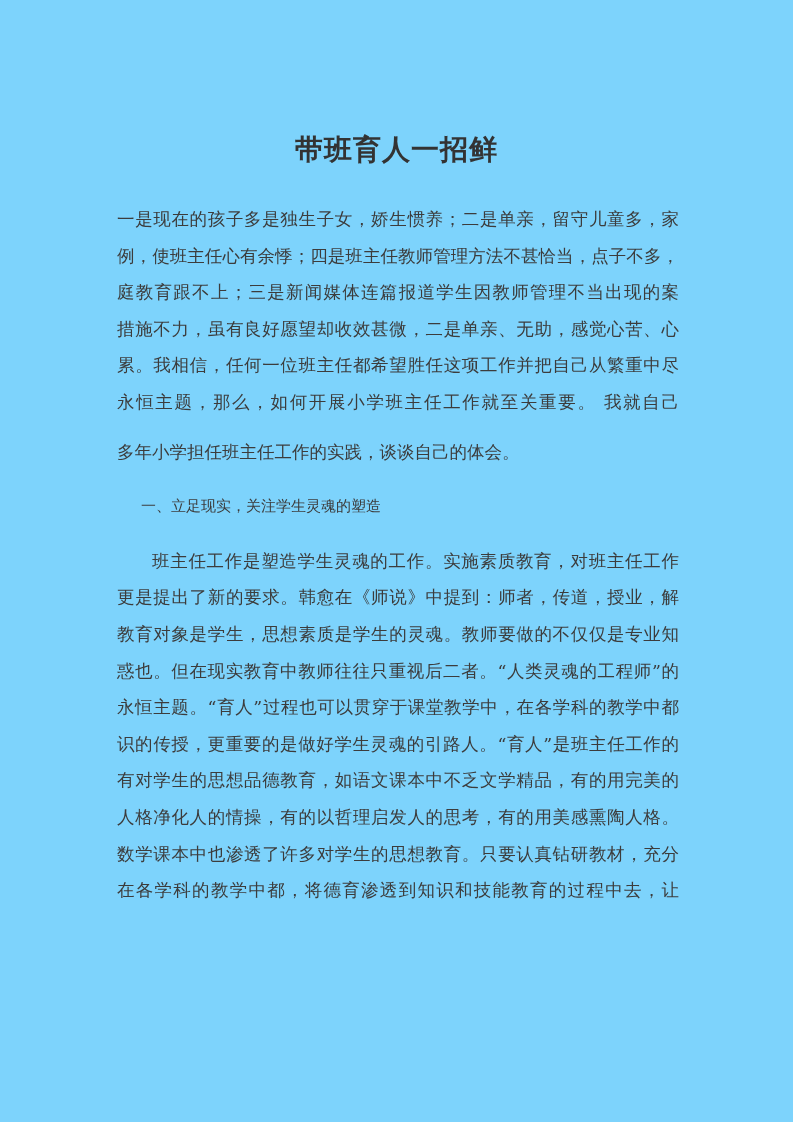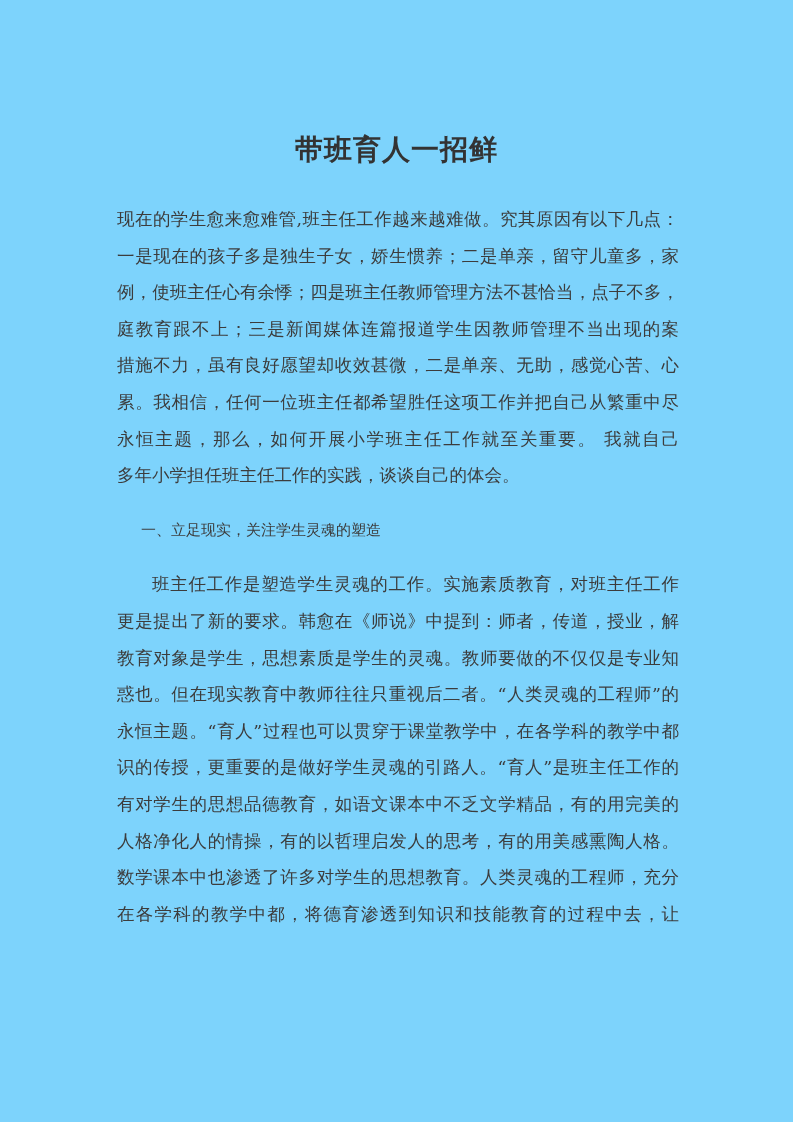--- a/index.html
+++ b/index.html
@@ -46,20 +46,21 @@
     height: 36.6px;
     line-height: 36.6px;
     font-size: 17.5px;
     white-space: nowrap;
     text-align: justify;
     text-align-last: justify;
     color: #3c3c3c;
   }
   .line.last {
     text-align-last: left;
+    margin-top: 13px;
   }
   .line.indent {
     padding-left: 35px;
     width: 527px;
   }
   .gap {
     display: block;
     height: 18px;
   }
   .heading-line {
@@ -73,21 +74,20 @@
   }
 </style>
 </head>
 <body>
 
 <div class="page">
   <div class="title">带班育人一招鲜</div>
 
   <div class="body">
     <div>
-      <span class="line">现在的学生愈来愈难管,班主任工作越来越难做。究其原因有以下几点：</span>
       <span class="line">一是现在的孩子多是独生子女，娇生惯养；二是单亲，留守儿童多，家</span>
       <span class="line">例，使班主任心有余悸；四是班主任教师管理方法不甚恰当，点子不多，</span>
       <span class="line">庭教育跟不上；三是新闻媒体连篇报道学生因教师管理不当出现的案</span>
       <span class="line">措施不力，虽有良好愿望却收效甚微，二是单亲、无助，感觉心苦、心</span>
       <span class="line">累。我相信，任何一位班主任都希望胜任这项工作并把自己从繁重中尽</span>
       <span class="line">永恒主题，那么，如何开展小学班主任工作就至关重要。 我就自己</span>
       <span class="line last">多年小学担任班主任工作的实践，谈谈自己的体会。</span>
     </div>
 
     <span class="gap"></span>
@@ -98,17 +98,17 @@
 
     <div>
       <span class="line indent">班主任工作是塑造学生灵魂的工作。实施素质教育，对班主任工作</span>
       <span class="line">更是提出了新的要求。韩愈在《师说》中提到：师者，传道，授业，解</span>
       <span class="line">教育对象是学生，思想素质是学生的灵魂。教师要做的不仅仅是专业知</span>
       <span class="line">惑也。但在现实教育中教师往往只重视后二者。“人类灵魂的工程师”的</span>
       <span class="line">永恒主题。“育人”过程也可以贯穿于课堂教学中，在各学科的教学中都</span>
       <span class="line">识的传授，更重要的是做好学生灵魂的引路人。“育人”是班主任工作的</span>
       <span class="line">有对学生的思想品德教育，如语文课本中不乏文学精品，有的用完美的</span>
       <span class="line">人格净化人的情操，有的以哲理启发人的思考，有的用美感熏陶人格。</span>
-      <span class="line">数学课本中也渗透了许多对学生的思想教育。人类灵魂的工程师，充分</span>
+      <span class="line">数学课本中也渗透了许多对学生的思想教育。只要认真钻研教材，充分</span>
       <span class="line">在各学科的教学中都，将德育渗透到知识和技能教育的过程中去，让</span>
     </div>
   </div>
 </div>
 
 </body></html>

